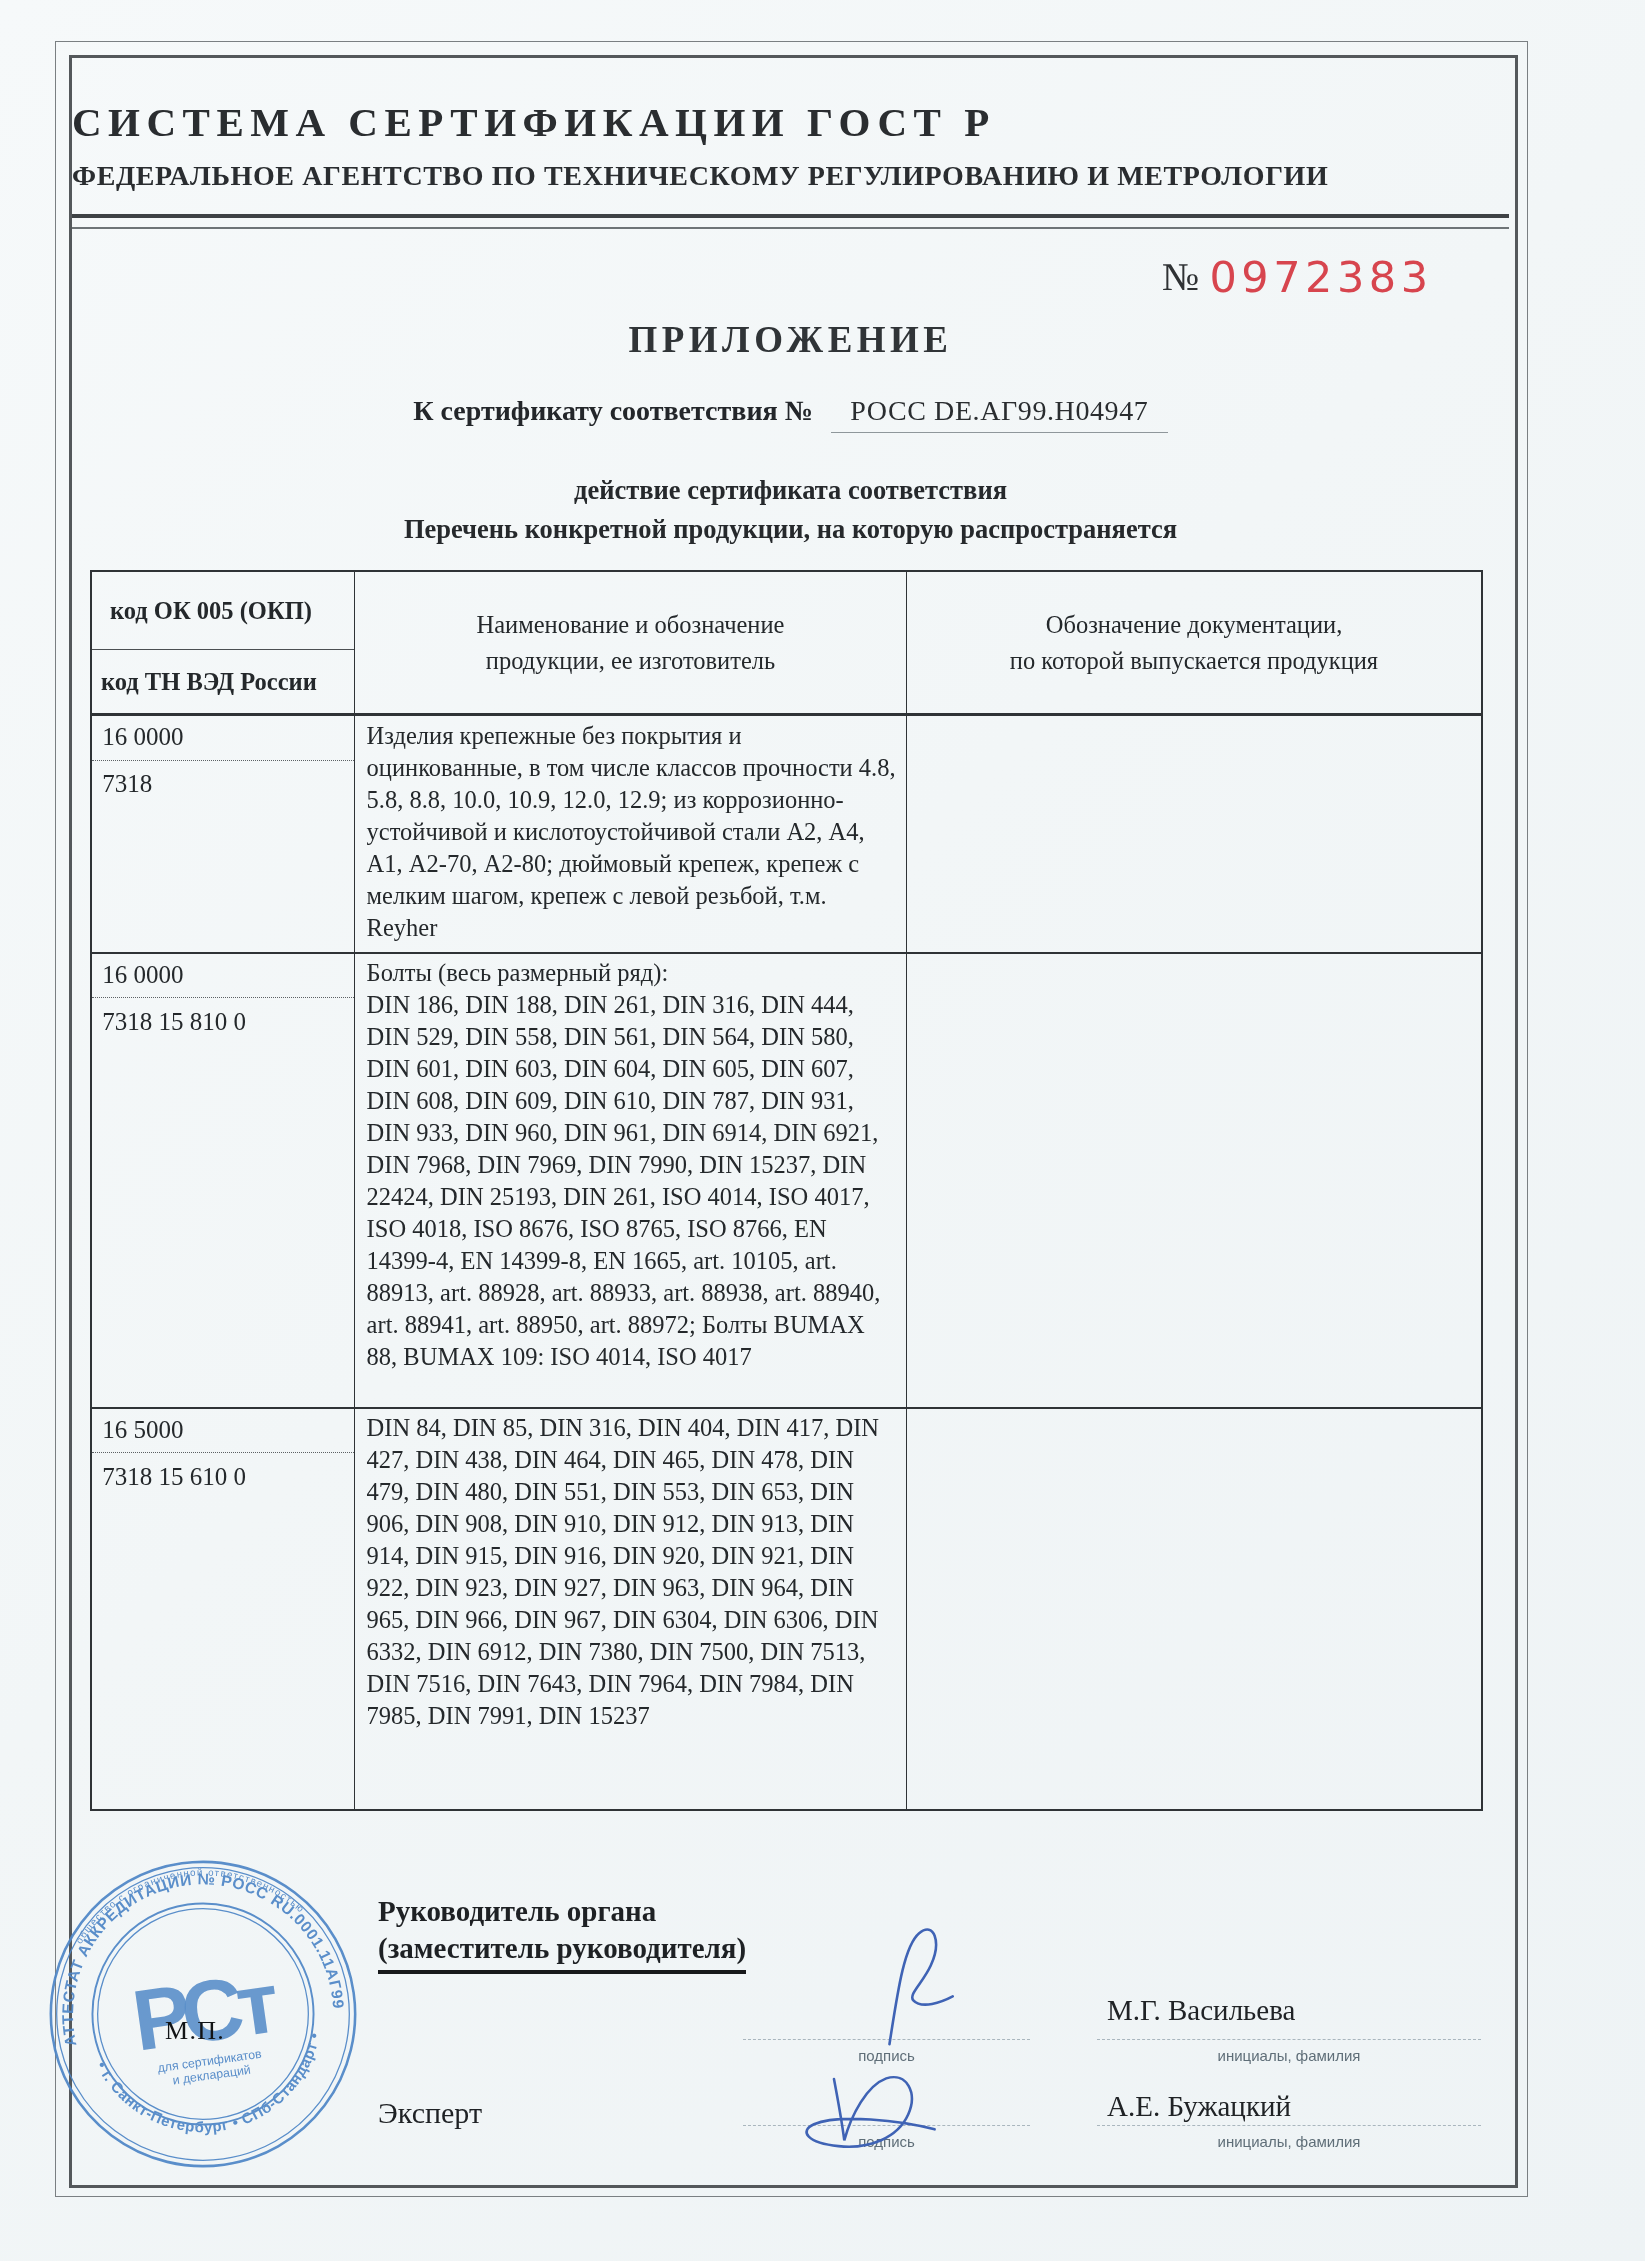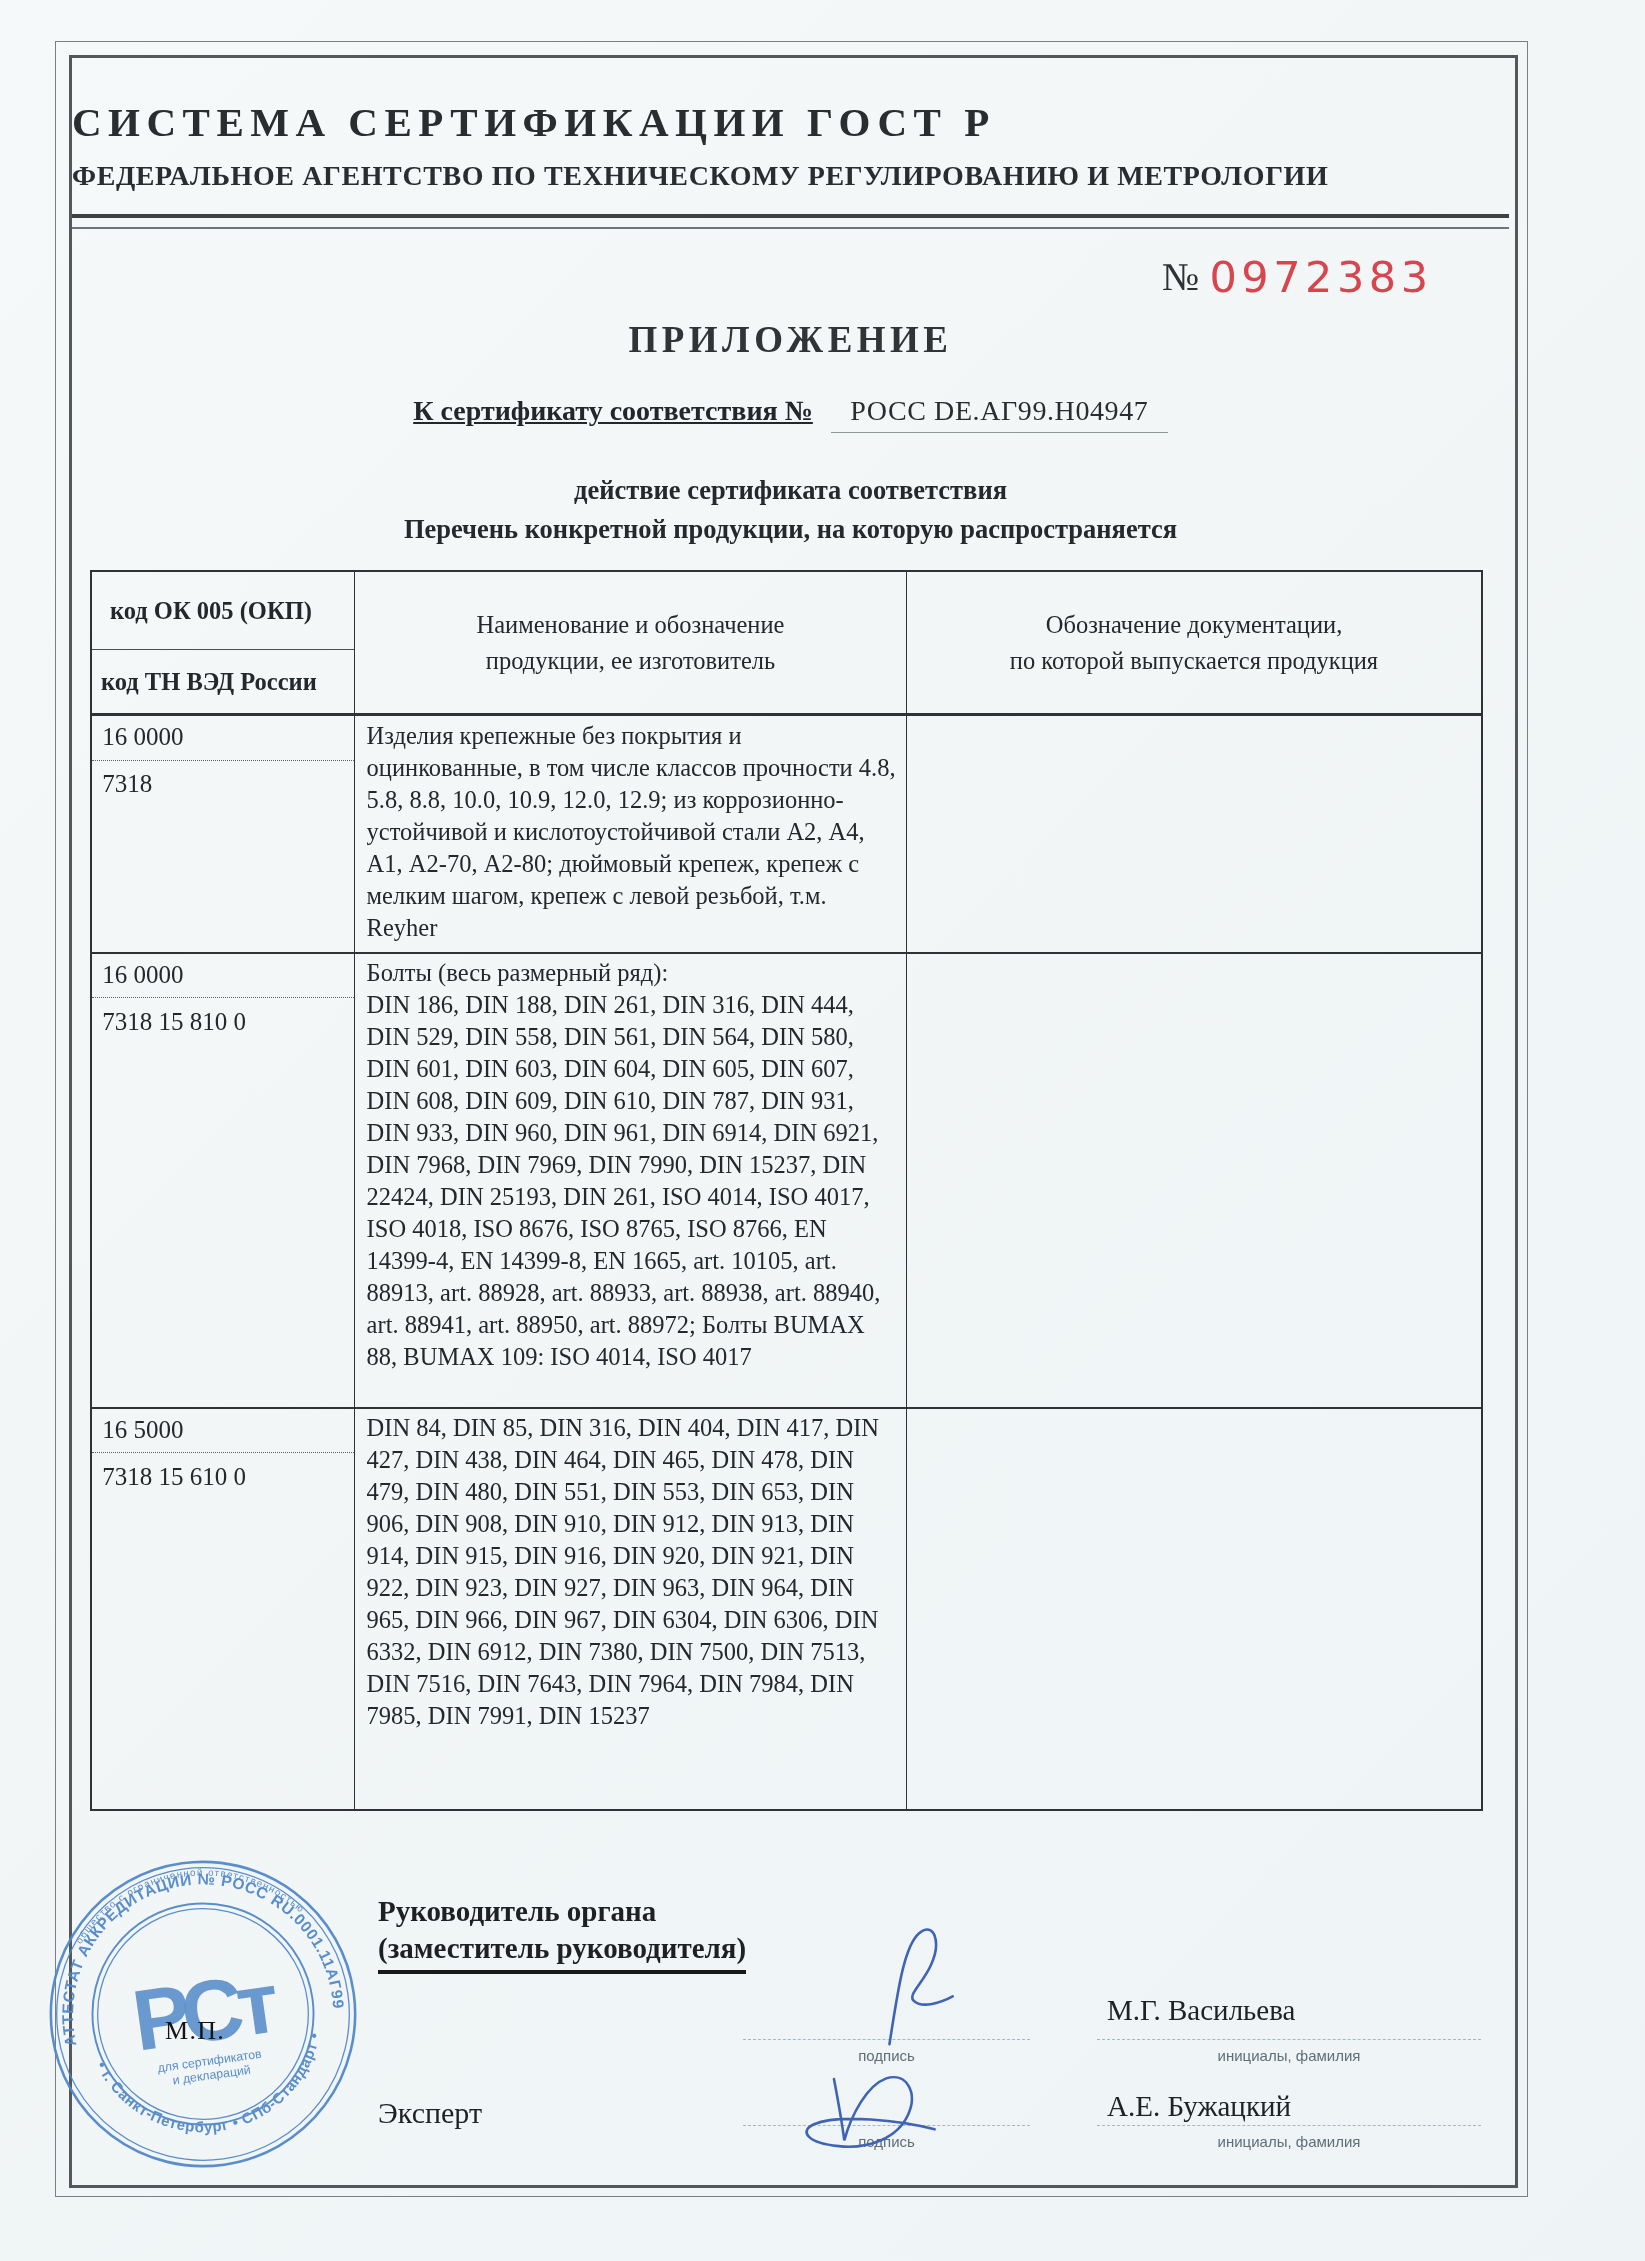--- a/index.html
+++ b/index.html
@@ -19,21 +19,21 @@
   .title1 { margin-top:40px; font-weight:700; font-size:41px; letter-spacing:6.5px; color:#2a2d30; white-space:nowrap; }
   .title2 { margin-top:14px; font-weight:700; font-size:28px; letter-spacing:0.6px; color:#2a2d30; white-space:nowrap; }
   .header-band-rule { left:72px; top:227px; width:1437px; height:1.9px; background:#6e7477; }
 
   
   .doc-number { left:1162px; top:257px; display:flex; align-items:flex-start; gap:10.3px; }
   .doc-number-prefix { font-size:39px; line-height:1; color:#2f3234; }
   .doc-number-digits { font-size:43px; line-height:1; font-family:"DejaVu Sans", sans-serif; color:#d7454e; letter-spacing:4.5px; margin-top:-1.3px; }
   .appendix-title { left:72px; top:318px; width:1437px; text-align:center; font-size:37px; font-weight:700; letter-spacing:4.5px; color:#303437; }
   .cert-line { left:72px; top:395px; width:1437px; text-align:center; font-size:28px; white-space:nowrap; }
-  .cert-label { font-weight:700; color:#23262a;text-decoration:underline; }
+  .cert-label { font-weight:700; color:#23262a; }
   .cert-value { display:inline-block; margin-left:18px; padding:0 19.4px 5.2px 19.4px; border-bottom:1.9px solid #8f979b; color:#2a2d30; letter-spacing:0.6px; }
   .list-subtitle { left:72px; top:471px; width:1437px; text-align:center; font-weight:700; font-size:26.5px; line-height:39px; color:#26292c; }
 
   
   .products-table { left:90px; top:570px; width:1389px; border:2.6px solid #2f3336; background:transparent; }
   .t-header { display:flex; border-bottom:3.9px solid #2f3336; height:141px; }
   .col-1 { width:263px; border-right:1.9px solid #2f3336; box-sizing:border-box; }
   .col-2 { width:552px; border-right:1.9px solid #2f3336; box-sizing:border-box; }
   .col-3 { flex:1; box-sizing:border-box; }
   .t-h-col1 { display:flex; flex-direction:column; }

